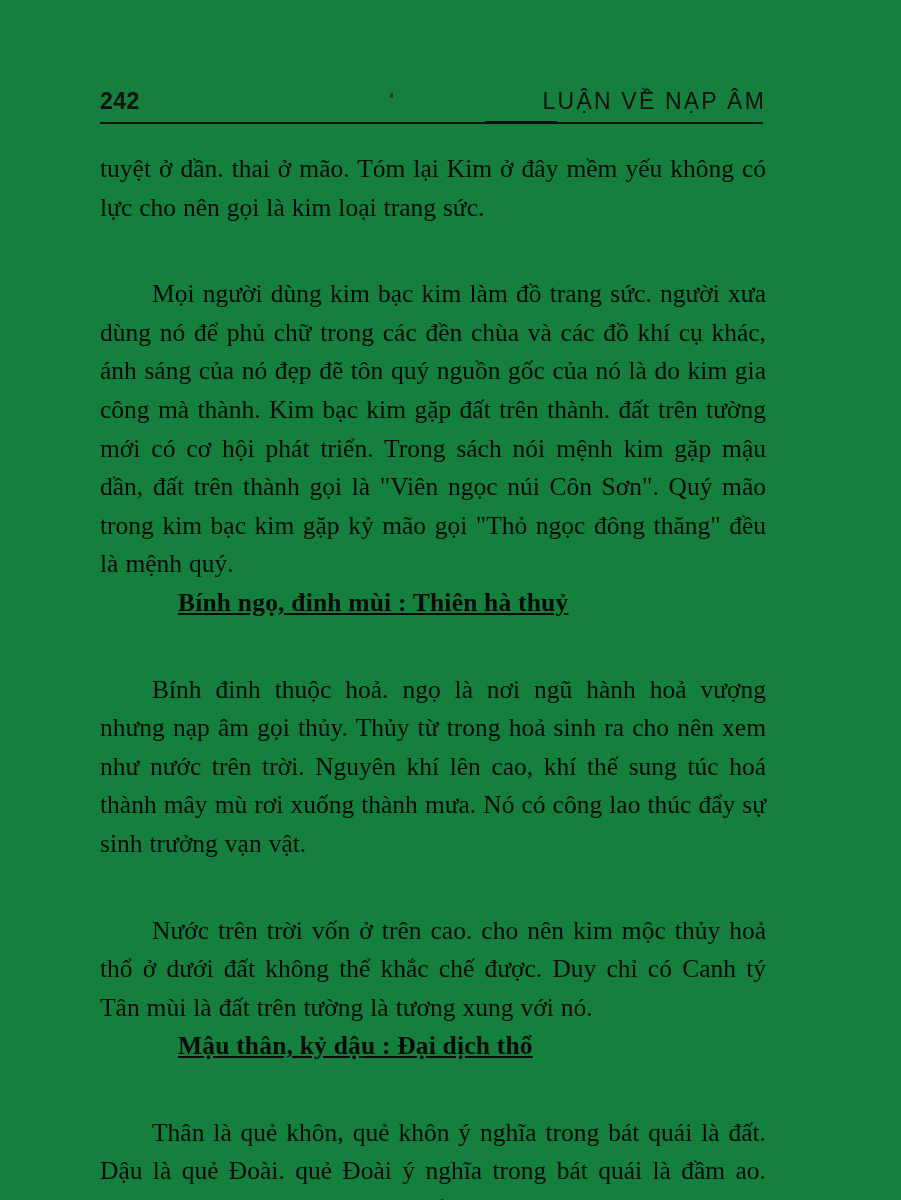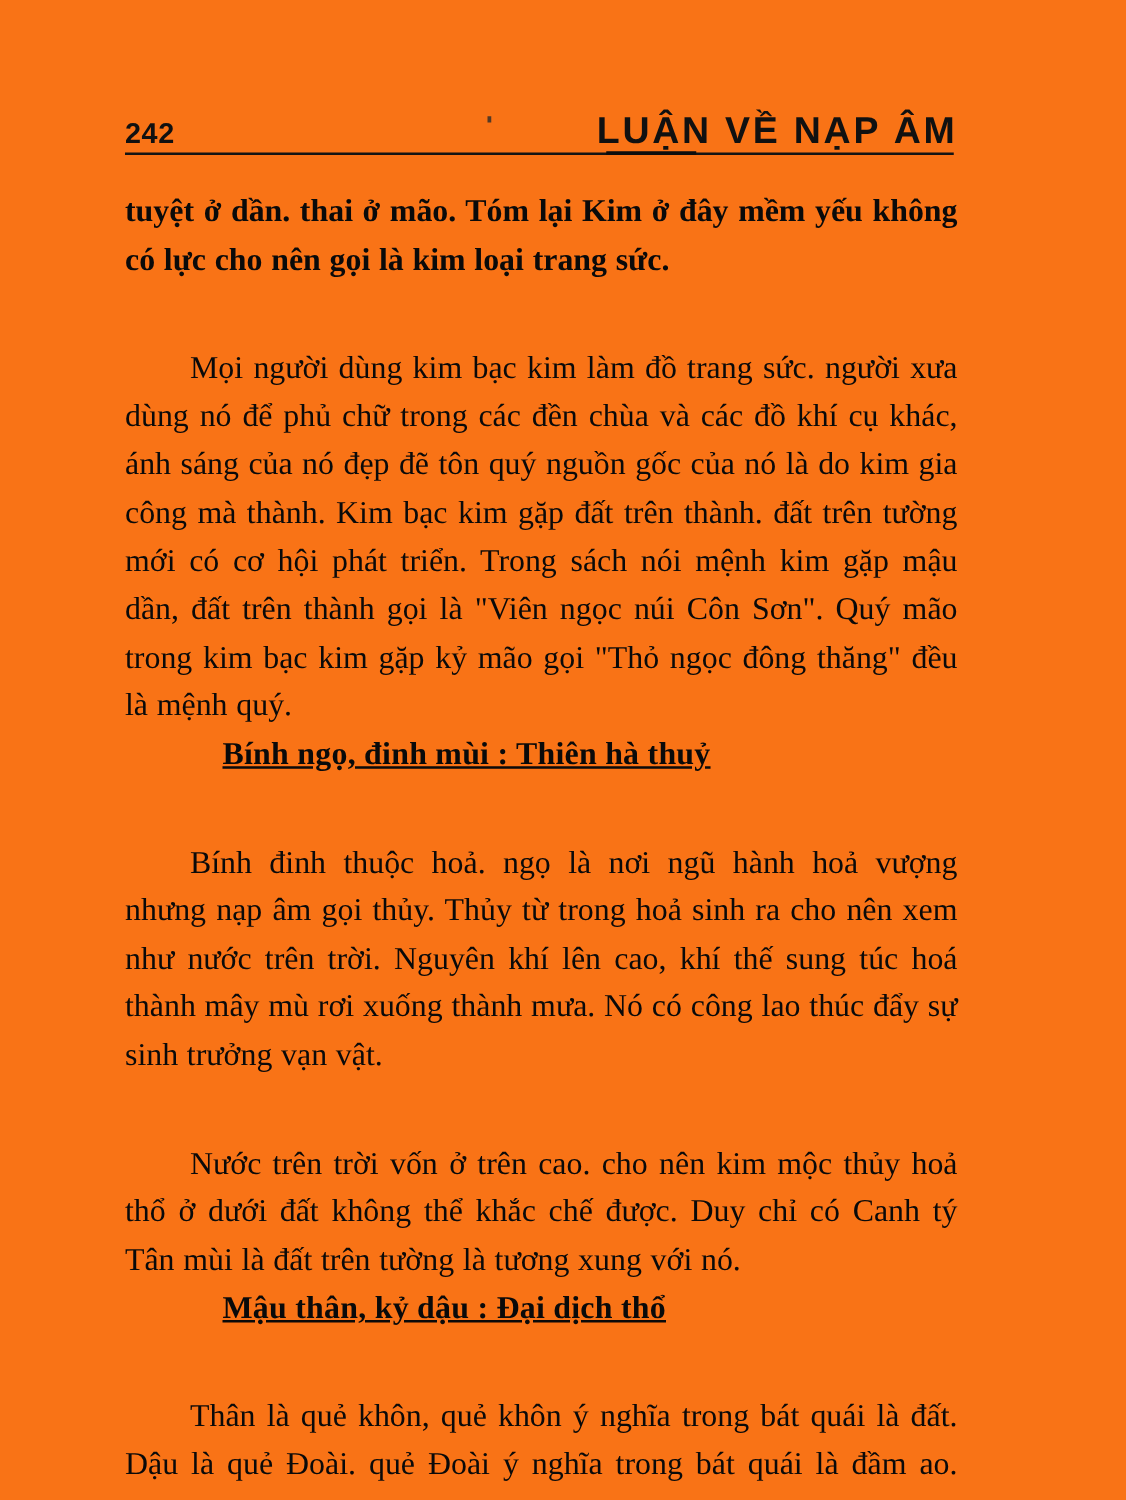--- a/index.html
+++ b/index.html
@@ -13,21 +13,21 @@
     height: 1200px;
     overflow: hidden;
     font-family: "Liberation Serif", "DejaVu Serif", serif;
     color: #0a0a0a;
     position: relative;
   }
 
   .page {
     position: absolute;
     inset: 0;
-    background: #f97316;
+    background: #15803d;
   }
 
   
   .header {
     position: absolute;
     left: 100px;
     top: 88px;
     width: 666px;
     display: flex;
     align-items: baseline;
@@ -35,22 +35,22 @@
   }
   .folio {
     font-family: "Liberation Sans", "DejaVu Sans", sans-serif;
     font-size: 23px;
     font-weight: 600;
     letter-spacing: 0.5px;
     color: #111;
   }
   .running-title {
     font-family: "Liberation Sans", "DejaVu Sans", sans-serif;
-    font-size: 30px;
-    font-weight: 700;
+    font-size: 23px;
+    font-weight: 400;
     letter-spacing: 2.2px;
     color: #111;
   }
   .header-rule {
     position: absolute;
     left: 100px;
     top: 122px;
     width: 663px;
     height: 2px;
     background: #141414;
@@ -90,21 +90,20 @@
     text-justify: inter-word;
     word-spacing: 0.6px;
     -webkit-font-smoothing: none;
   }
   p.para.indent {
     text-indent: 52px;
     margin-top: 48px;
   }
   p.para.cont {
     text-indent: 0;
-    font-weight: bold;
   }
   h2.subhead {
     margin: 0;
     font-size: 25.5px;
     line-height: 38.6px;
     font-weight: bold;
     text-indent: 78px;
     text-align: left;
     letter-spacing: 0.2px;
     text-decoration: underline;

